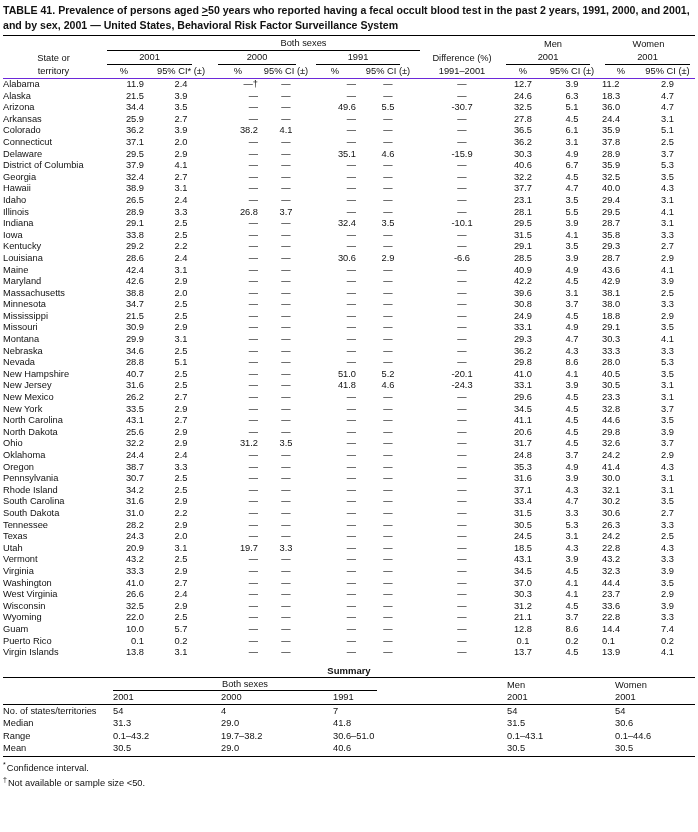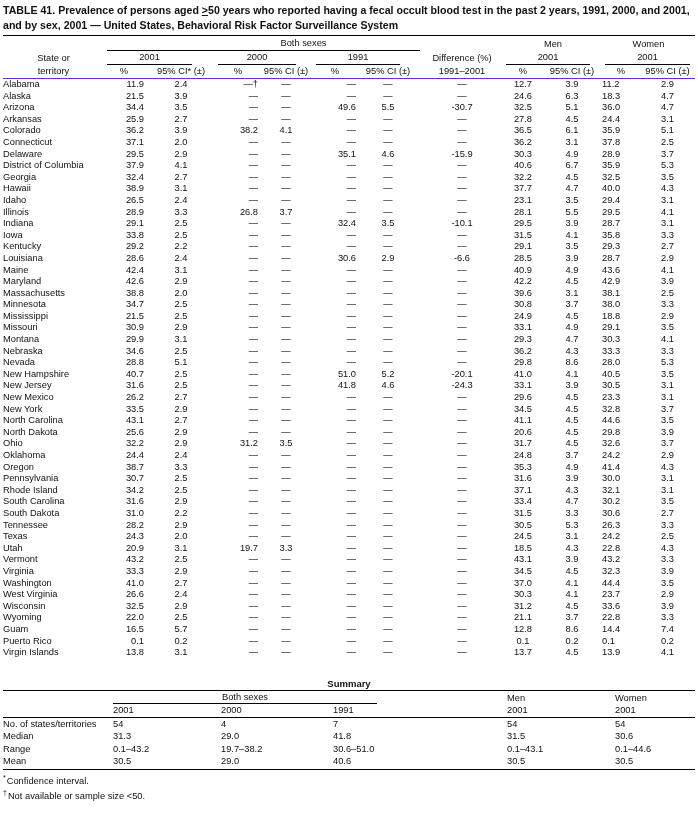--- a/index.html
+++ b/index.html
@@ -47,21 +47,21 @@
   .t-c2 { text-align: center; }
   .t-p3 { text-align: right; padding-right: 5px; }
   .t-c3 { text-align: center; padding-right: 10px; }
   .t-diff { text-align: center; padding-left: 14px; }
   .t-p4 { text-align: center; padding-right: 6px; }
   .t-c4 { text-align: center; padding-right: 14px; }
   .t-p5 { padding-right: 8px; }
   .t-c5 { text-align: center; padding-right: 7px; }
 
   
-  .summary-title { text-align: center; font-size: 9.5px; font-weight: bold; line-height: 13px; margin-top: 18px; }
+  .summary-title { text-align: center; font-size: 9.5px; font-weight: bold; line-height: 13px; margin-top: 5px; }
   table.sum { width: 692px; border-collapse: collapse; table-layout: fixed; }
   table.sum th, table.sum td {
     font-weight: normal; font-size: 9.3px; line-height: 12.5px;
     padding: 0; vertical-align: bottom; white-space: nowrap; text-align: left;
   }
   tr.sum-top th { border-top: 1px solid #000; }
   .sum-both-rule { border-bottom: 1px solid #000; text-align: center; margin-right: 66px; }
   th.sum-yr { padding-left: 6px; }
   th.sum-men { padding-left: 16px; }
   th.sum-wom { padding-left: 14px; }
@@ -851,21 +851,21 @@
       <td class="t-c3">—</td>
       <td class="t-diff">—</td>
       <td class="t-p4">21.1</td>
       <td class="t-c4">3.7</td>
       <td class="t-p5">22.8</td>
       <td class="t-c5">3.3</td>
     </tr>
 
     <tr>
       <td class="t-state">Guam</td>
-      <td class="t-p1">16.5</td>
+      <td class="t-p1">10.0</td>
       <td class="t-c1">5.7</td>
       <td class="t-p2">—</td>
       <td class="t-c2">—</td>
       <td class="t-p3">—</td>
       <td class="t-c3">—</td>
       <td class="t-diff">—</td>
       <td class="t-p4">12.8</td>
       <td class="t-c4">8.6</td>
       <td class="t-p5">14.4</td>
       <td class="t-c5">7.4</td>

